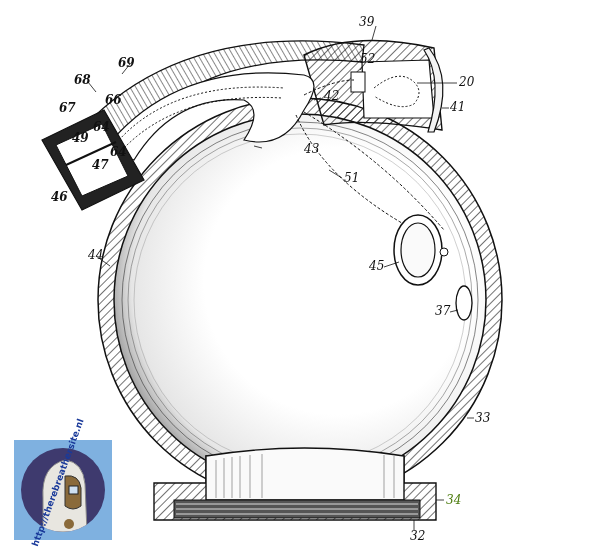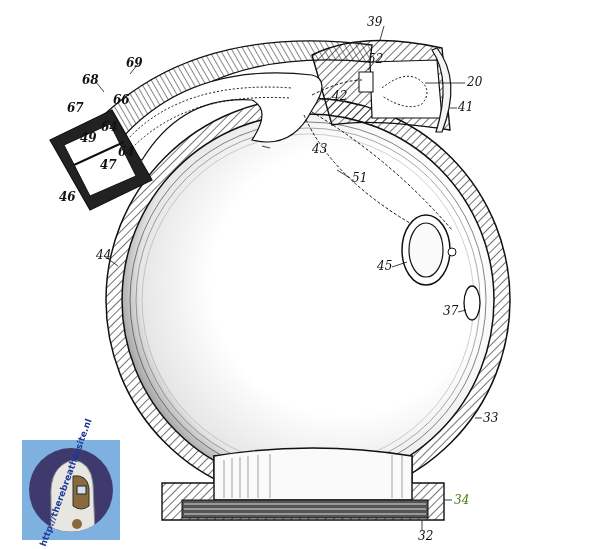--- a/index.html
+++ b/index.html
@@ -1,17 +1,17 @@
 <!DOCTYPE html>
 <html><head>
 <meta charset="utf-8">
 <style>
   html, body { margin:0; padding:0; background:#ffffff; }
   body { width:600px; height:549px; position:relative; overflow:hidden; font-family:"DejaVu Serif", serif; }
-  #stage { position:absolute; left:12px; top:0; width:488px; height:549px; }
+  #stage { position:absolute; left:4px; top:0; width:488px; height:549px; }
   .lbl { position:absolute; font-family:"DejaVu Serif", serif; font-style:italic; font-size:12px; color:#111; line-height:1; }
   .lbl.bold { font-weight:bold; }
   .badge { position:absolute; left:10px; top:440px; width:98px; height:100px; background:#7fb1e0; }
   .badge-circle { position:absolute; left:7px; top:8px; width:84px; height:84px; border-radius:50%; background:#3e3a6e; overflow:hidden; }
   .badge-text { position:absolute; left:-22px; top:40px; width:130px; transform:rotate(-70deg); font-family:"DejaVu Sans", sans-serif; font-size:9px; font-weight:bold; color:#1a3a9a; white-space:nowrap; }
 </style>
 </head>
 <body>
 
 <div id="stage">

